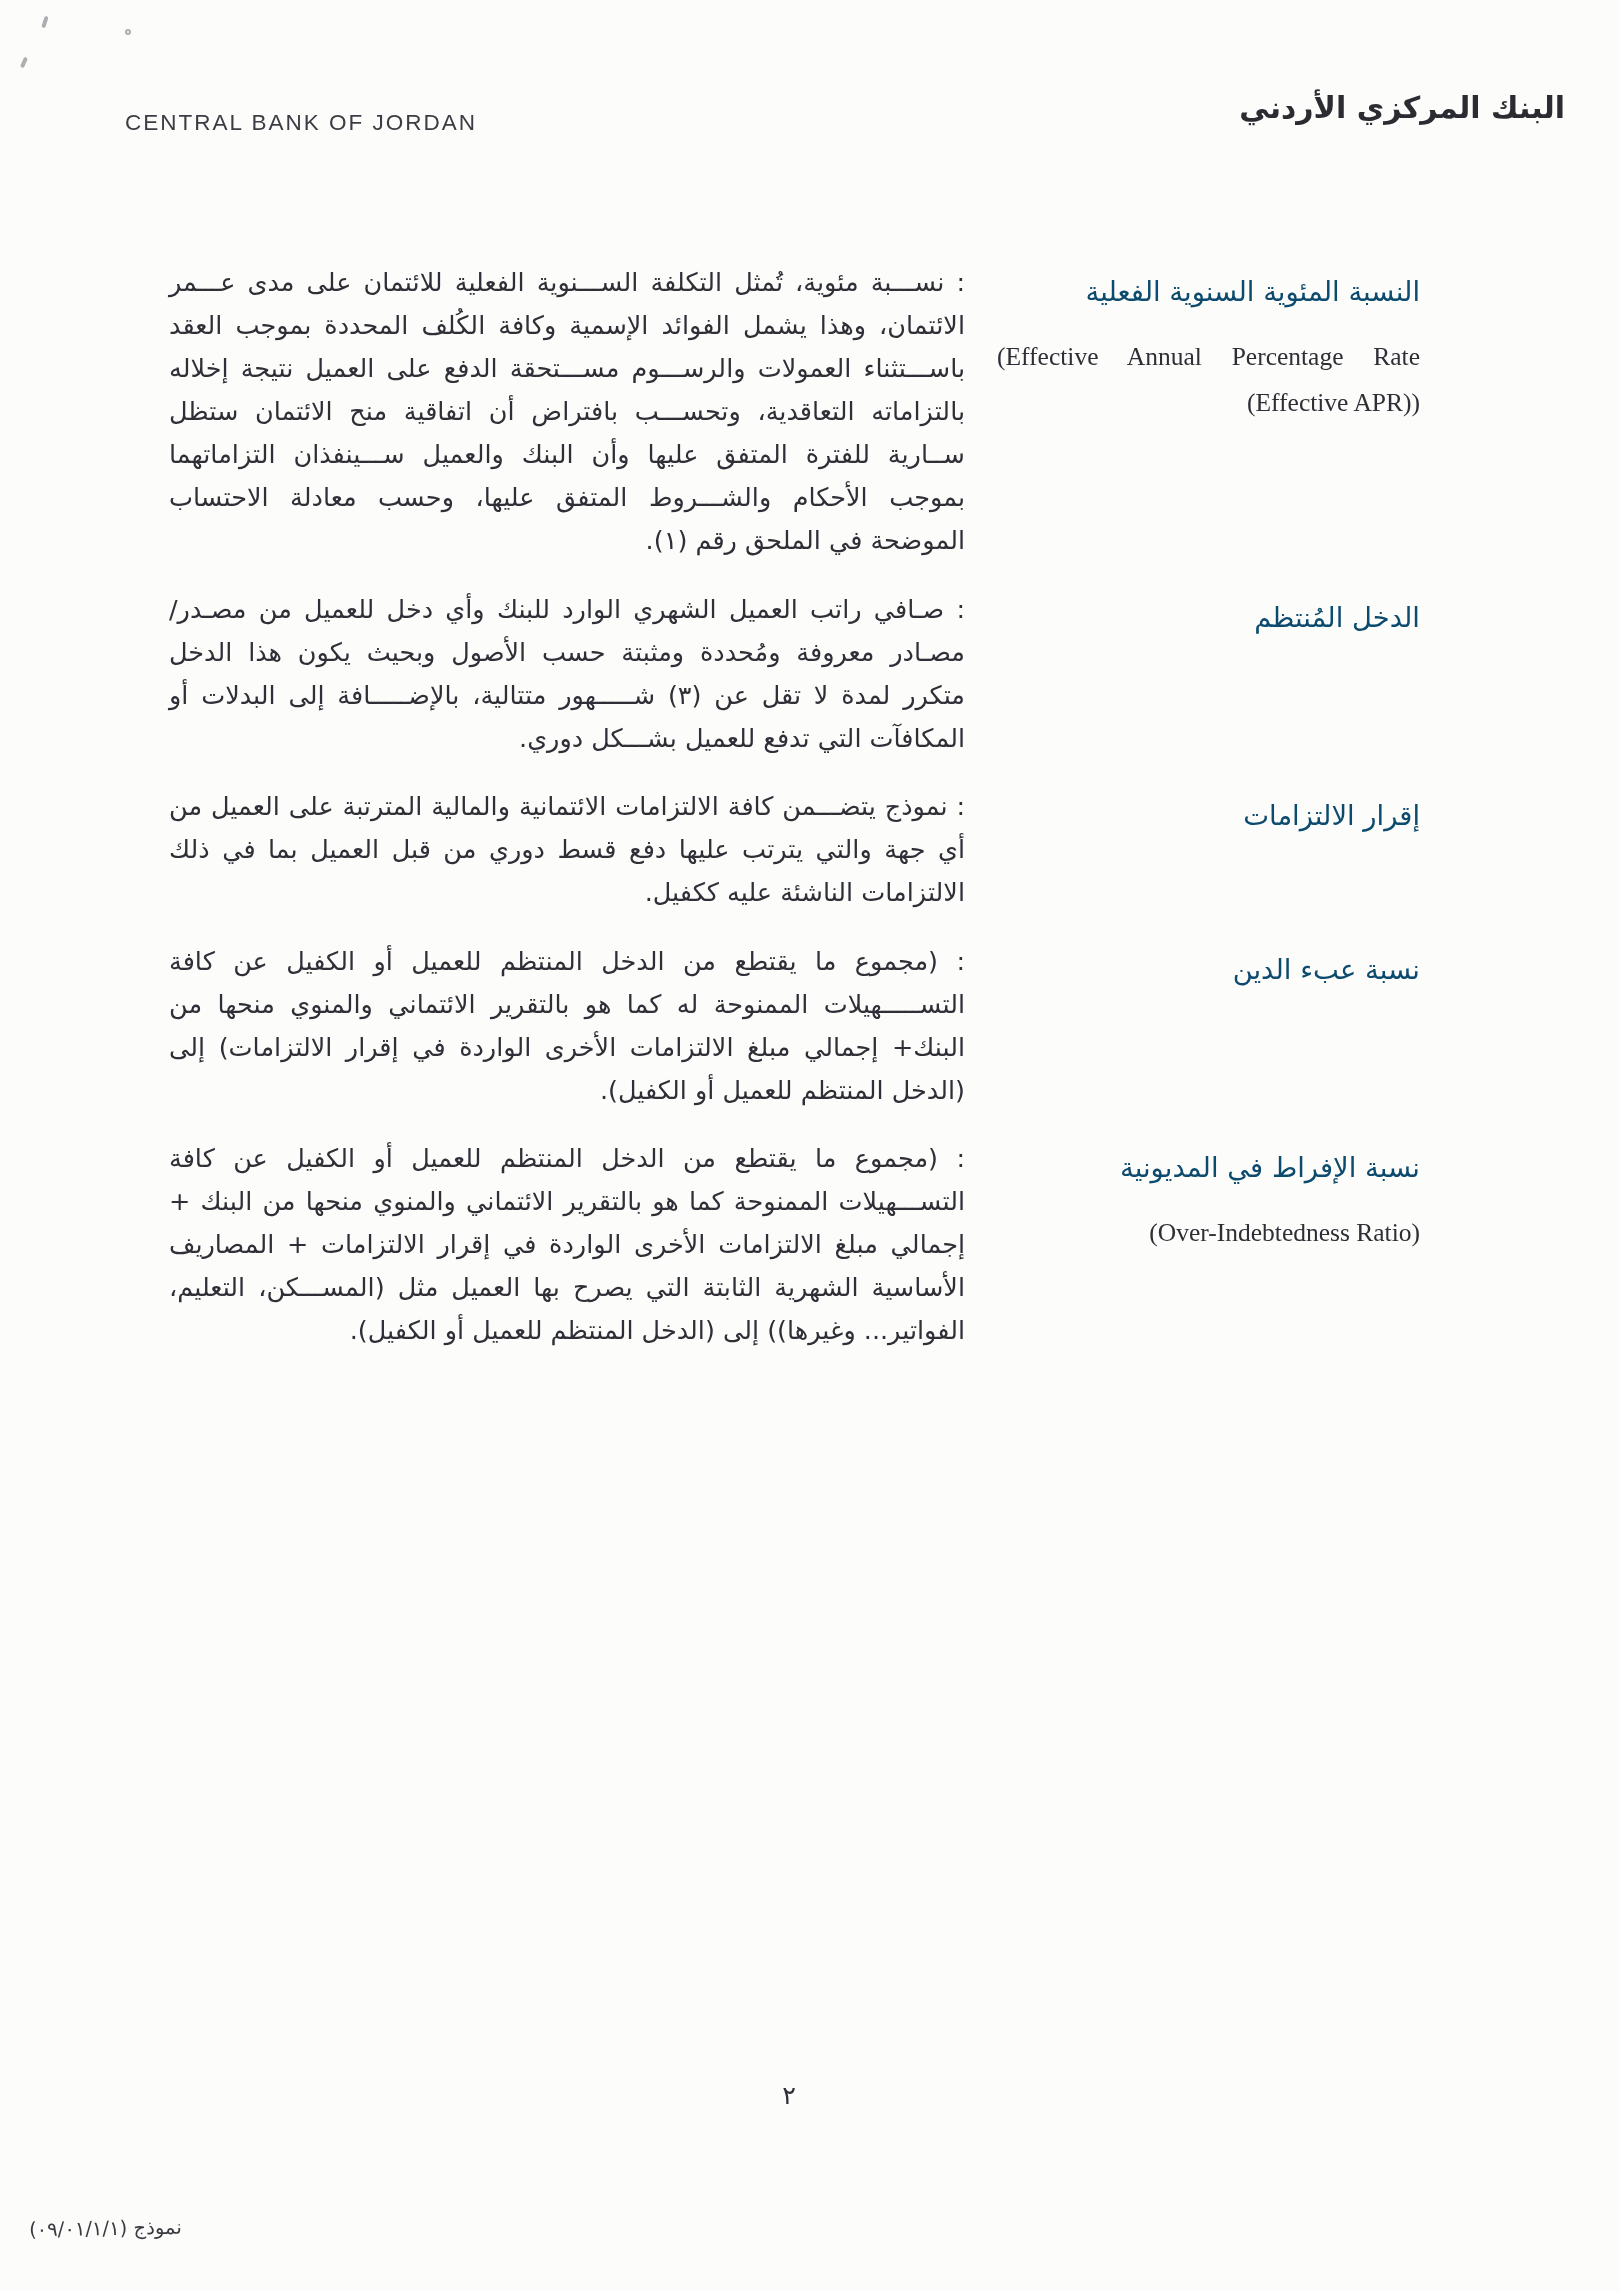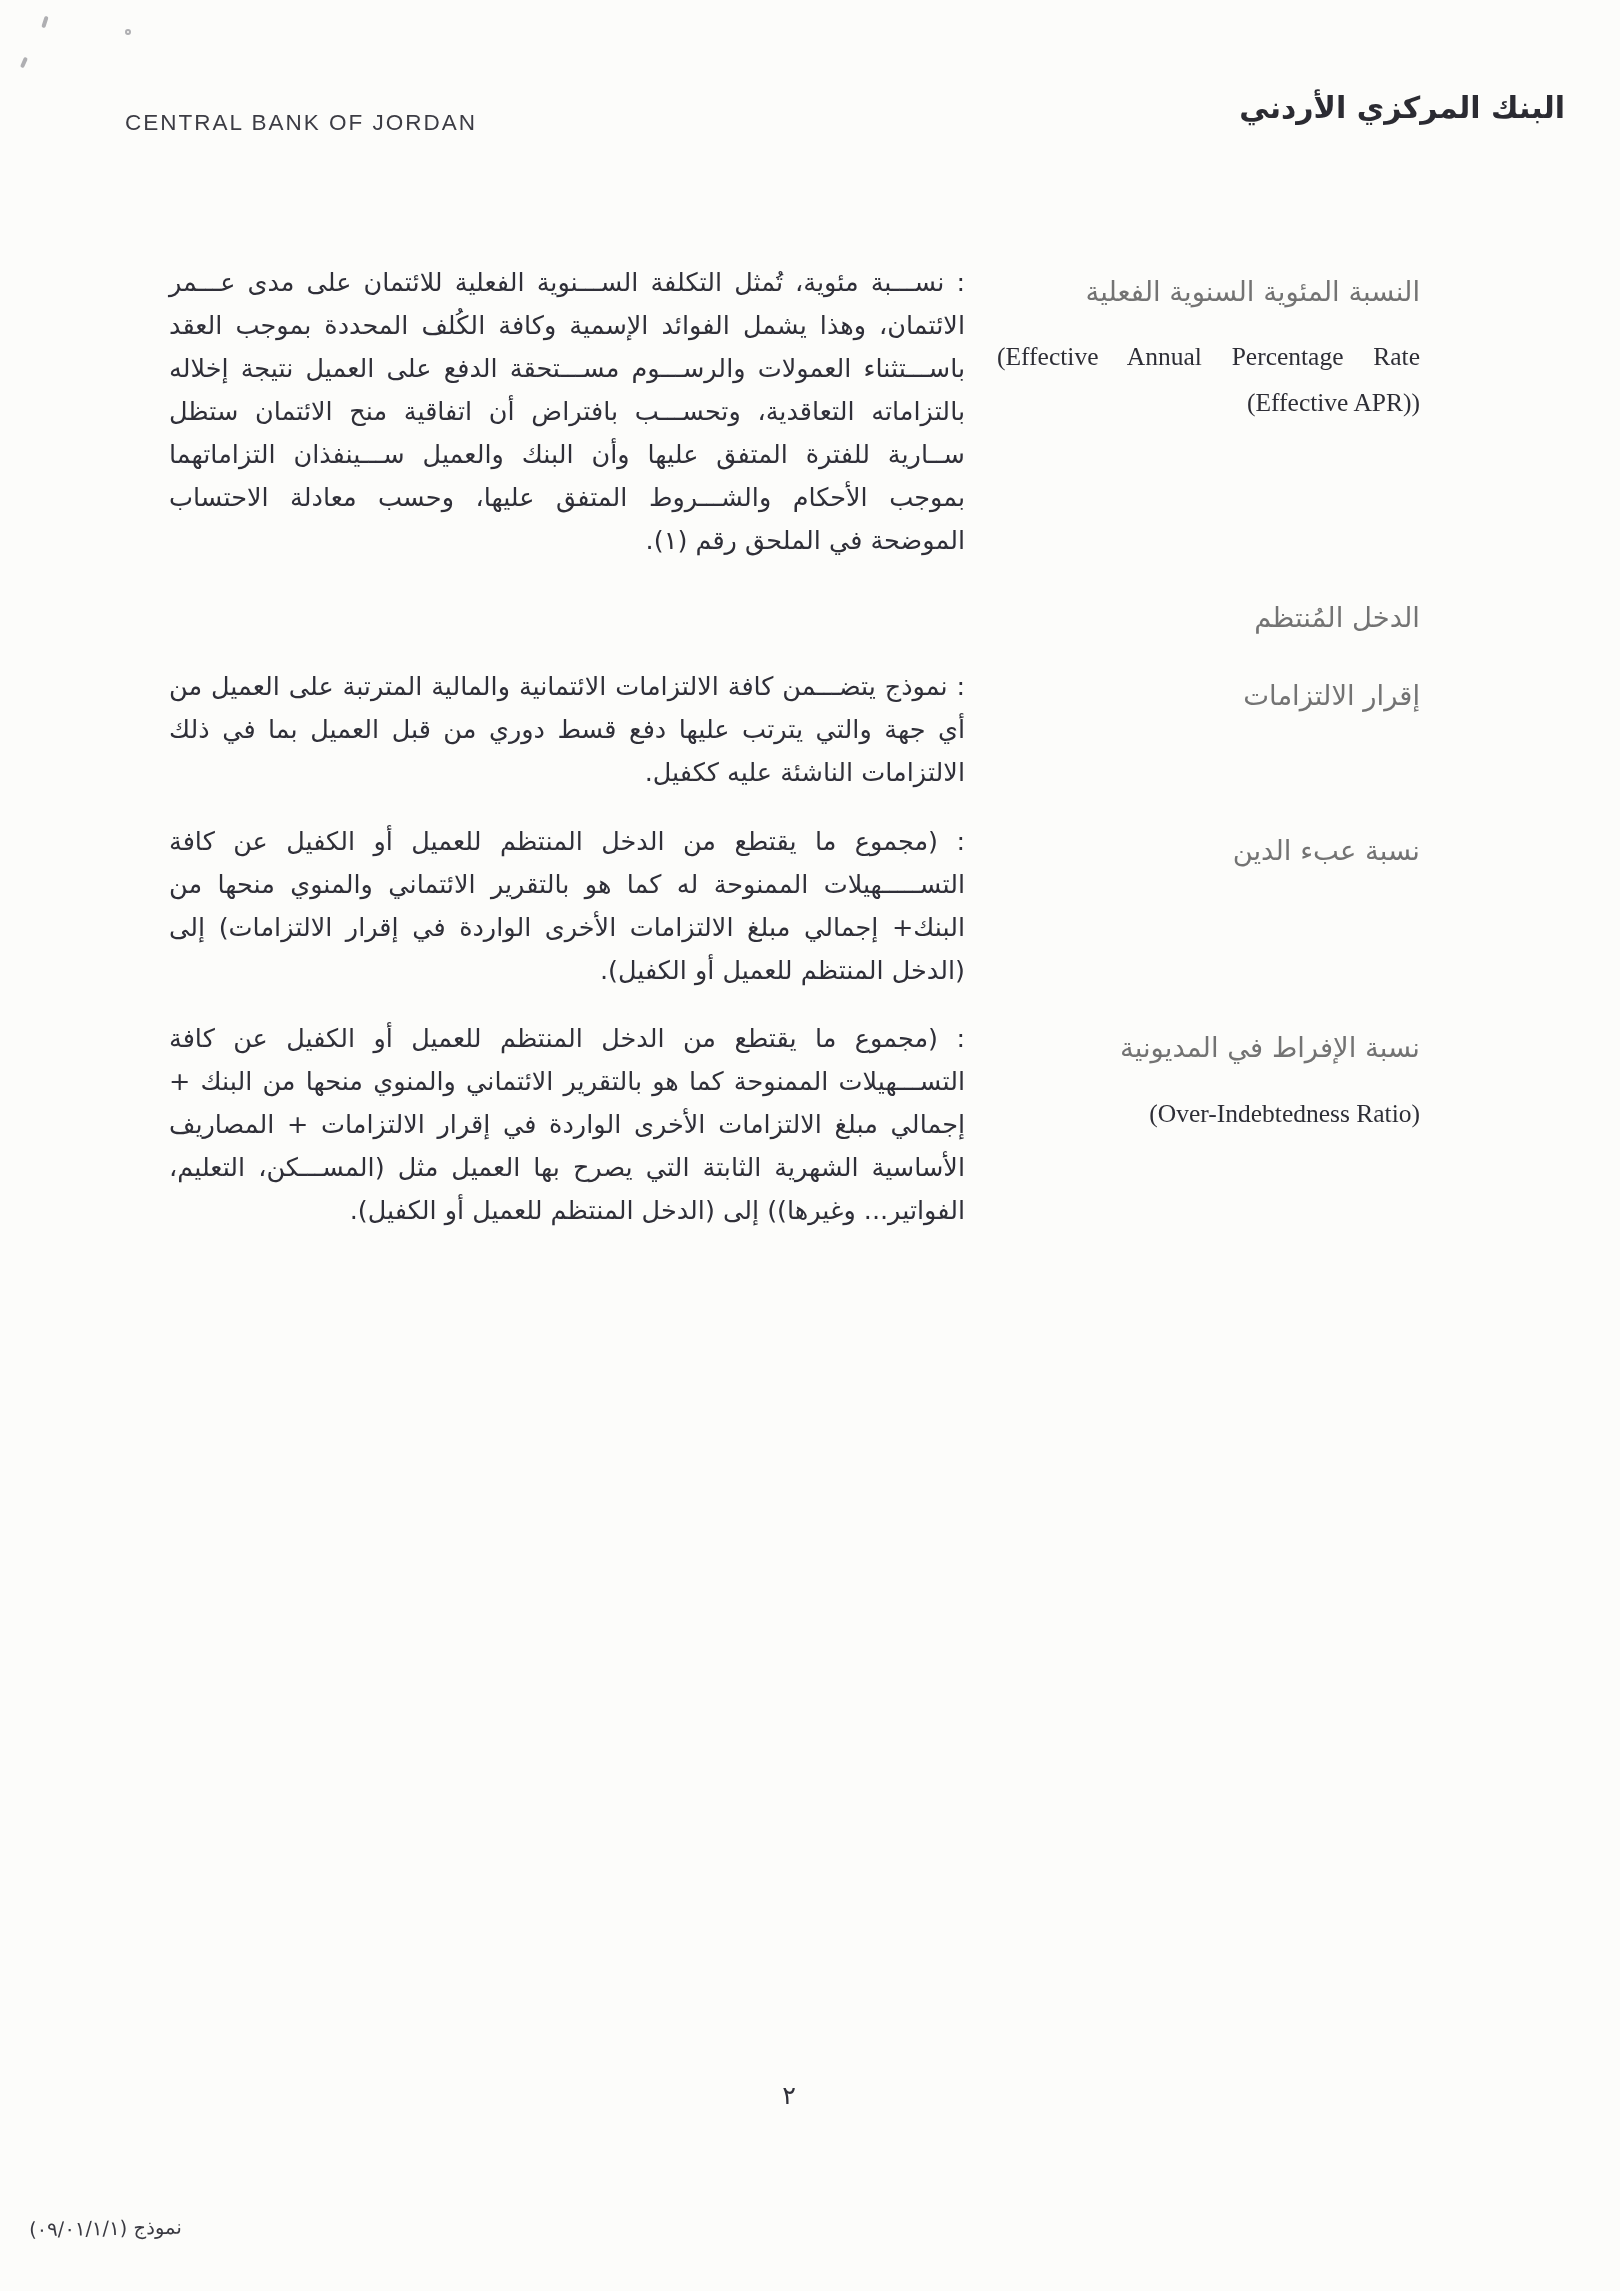--- a/index.html
+++ b/index.html
@@ -41,21 +41,21 @@
     display:flex; align-items:flex-start;
     margin-bottom:25.5px;
   }
   .def-row.spaced { margin-top:15.7px; }
   .term {
     flex:0 0 423px; width:423px;
     text-align:right;
     padding-top:9.8px;
   }
   .term-ar {
-    font-size:27.4px; line-height:1.55; color:#737373;
+    font-size:27.4px; line-height:1.55; color:#0c4a6e;
   }
   .term-en {
     direction:ltr;
     font-family:"Liberation Serif", serif;
     font-size:25.5px; line-height:1.8; color:#2e2e36;
     text-align:justify; text-align-last:right;
     margin-top:21px;
   }
   .definition {
     flex:1 1 auto;
@@ -100,20 +100,21 @@
         <div class="term-ar">النسبة المئوية السنوية الفعلية</div>
         <div class="term-en">(Effective Annual Percentage Rate (Effective APR))</div>
       </div>
       <div class="definition">: نســـبة مئوية، تُمثل التكلفة الســـنوية الفعلية للائتمان على مدى عـــمر الائتمان، وهذا يشمل الفوائد الإسمية وكافة الكُلف المحددة بموجب العقد باســـتثناء العمولات والرســـوم مســـتحقة الدفع على العميل نتيجة إخلاله بالتزاماته التعاقدية، وتحســـب بافتراض أن اتفاقية منح الائتمان ستظل ســارية للفترة المتفق عليها وأن البنك والعميل ســـينفذان التزاماتهما بموجب الأحكام والشـــروط المتفق عليها، وحسب معادلة الاحتساب الموضحة في الملحق رقم (١).</div>
     </section>
 
     <section class="def-row">
       <div class="term">
         <div class="term-ar">الدخل المُنتظم</div>
       </div>
+      <div class="definition">: صـافي راتب العميل الشهري الوارد للبنك وأي دخل للعميل من مصـدر/ مصـادر معروفة ومُحددة ومثبتة حسب الأصول وبحيث يكون هذا الدخل متكرر لمدة لا تقل عن (٣) شـــــهور متتالية، بالإضـــــافة إلى البدلات أو المكافآت التي تدفع للعميل بشـــكل دوري.</div>
     </section>
 
     <section class="def-row">
       <div class="term">
         <div class="term-ar">إقرار الالتزامات</div>
       </div>
       <div class="definition">: نموذج يتضـــمن كافة الالتزامات الائتمانية والمالية المترتبة على العميل من أي جهة والتي يترتب عليها دفع قسط دوري من قبل العميل بما في ذلك الالتزامات الناشئة عليه ككفيل.</div>
     </section>
 
     <section class="def-row spaced">

